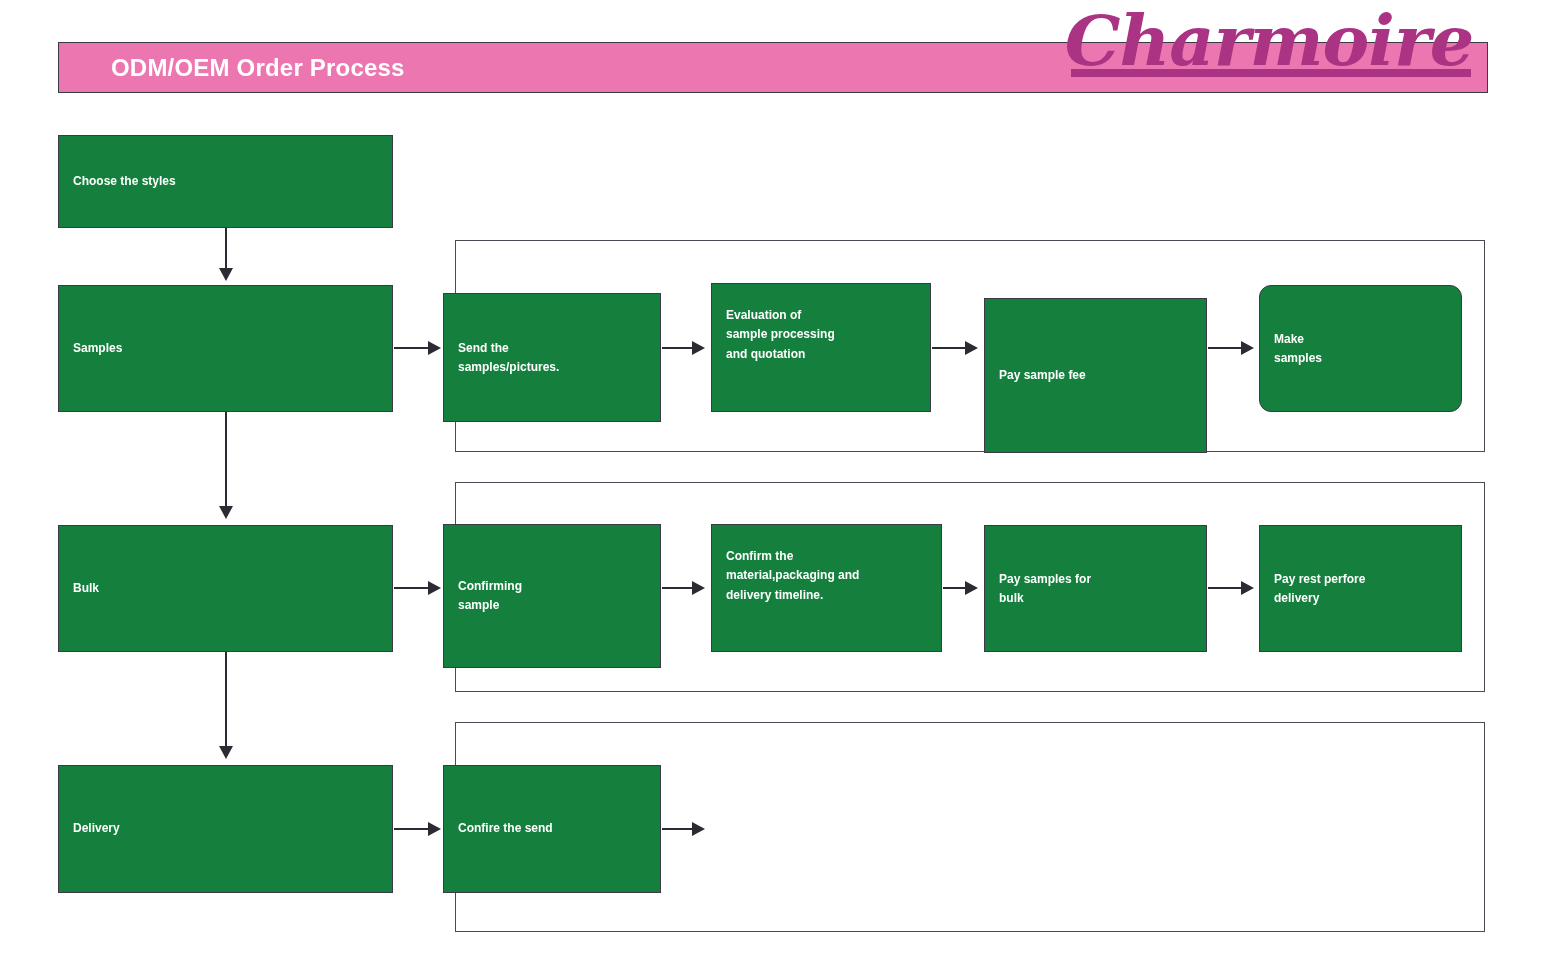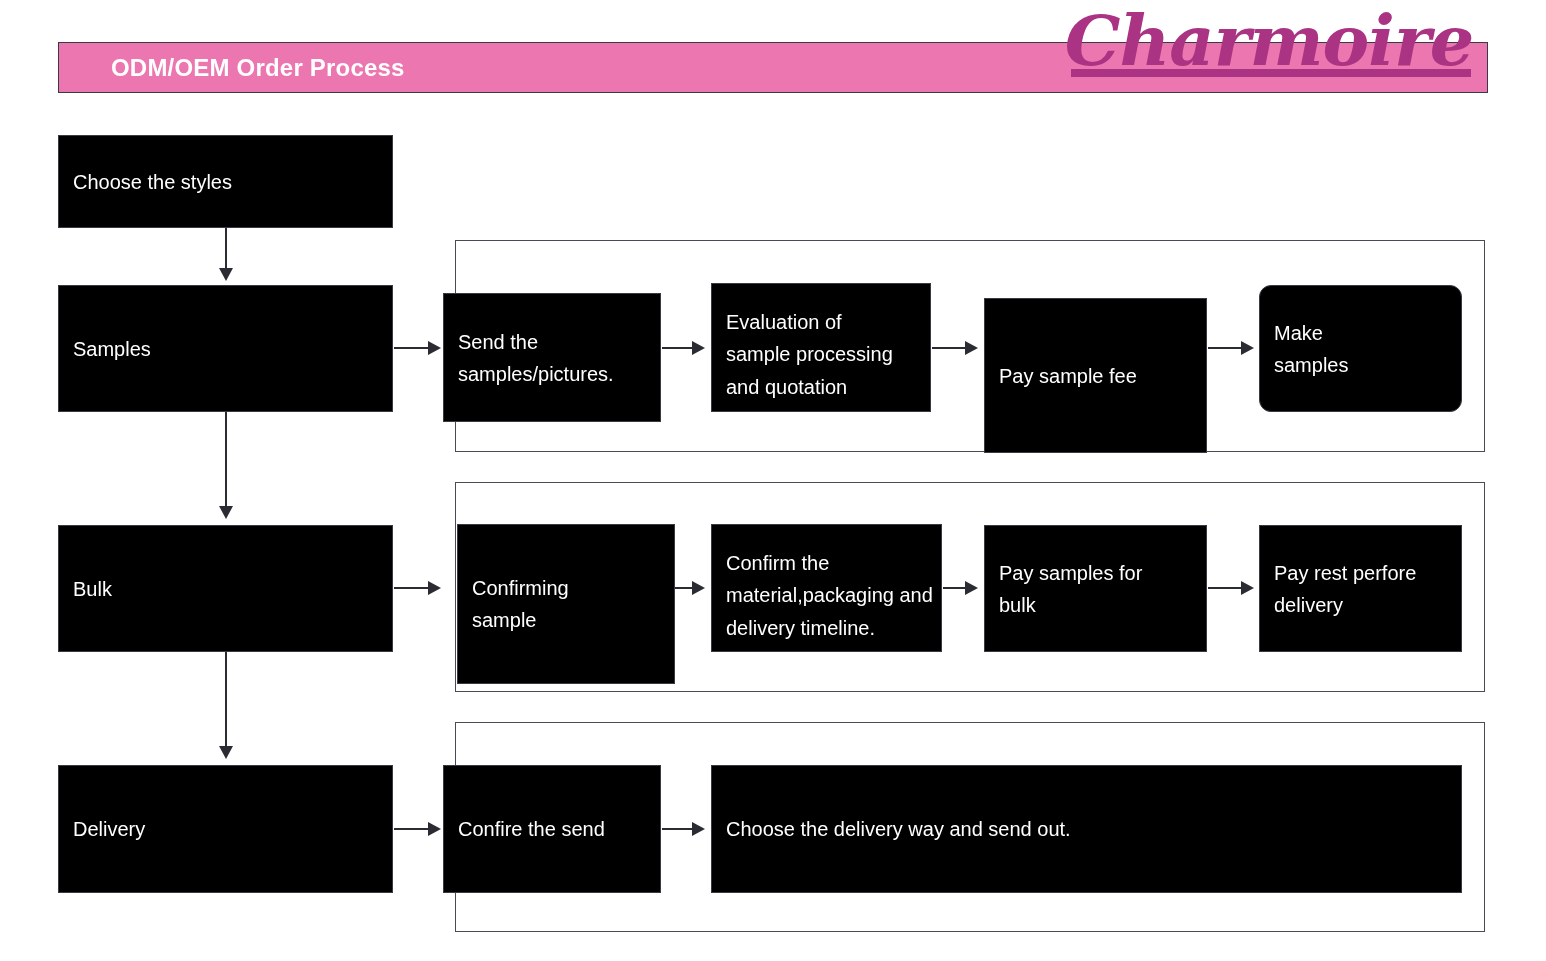--- a/index.html
+++ b/index.html
@@ -52,26 +52,26 @@
   .logo-underline{
     position:absolute;
     left:8px;top:71px;
     width:400px;height:8px;
     background:#ab3384;
   }
 
   
   .node{
     position:absolute;
-    background:#000000;
+    background:#15803d;
     border:1.5px solid #3a3a46;
     box-sizing:border-box;
     color:#ffffff;
-    font-size:20px;
-    font-weight:normal;
+    font-size:12px;
+    font-weight:bold;
     line-height:1.62;
     z-index:3;
   }
   .node .lbl{
     position:absolute;
     left:14px;right:8px;
     white-space:pre-line;
   }
   .node.vmid .lbl{ top:50%; transform:translateY(-50%); }
   .node.vtop .lbl{ top:22px; }
@@ -168,21 +168,21 @@
 
   <div class="looprect" style="left:455px;top:482px;width:1030px;height:210px;"></div>
 
   <div class="node vmid" style="left:58px;top:525px;width:335px;height:127px;">
     <div class="lbl">Bulk</div>
   </div>
 
   <div class="conn h" style="left:394px;top:587px;width:36px;"></div>
   <div class="arrowhead right" style="left:428px;top:581px;"></div>
 
-  <div class="node vmid" style="left:457px;top:524px;width:218px;height:160px;padding-left:38px;">
+  <div class="node vmid" style="left:443px;top:524px;width:218px;height:144px;padding-left:38px;">
     <div class="lbl">Confirming
 sample</div>
   </div>
 
   <div class="conn h" style="left:662px;top:587px;width:32px;"></div>
   <div class="arrowhead right" style="left:692px;top:581px;"></div>
 
   <div class="node vtop" style="left:711px;top:524px;width:231px;height:128px;">
     <div class="lbl">Confirm the
 material,packaging and
@@ -217,17 +217,14 @@
   <div class="conn h" style="left:394px;top:828px;width:36px;"></div>
   <div class="arrowhead right" style="left:428px;top:822px;"></div>
 
   <div class="node vmid" style="left:443px;top:765px;width:218px;height:128px;">
     <div class="lbl">Confire the send</div>
   </div>
 
   <div class="conn h" style="left:662px;top:828px;width:32px;"></div>
   <div class="arrowhead right" style="left:692px;top:822px;"></div>
 
-  <div class="node vmid" style="left:711px;top:765px;width:751px;height:128px;">
-    <div class="lbl">Choose the delivery way and send out.</div>
-  </div>
 
 </div>
 
 </body></html>

